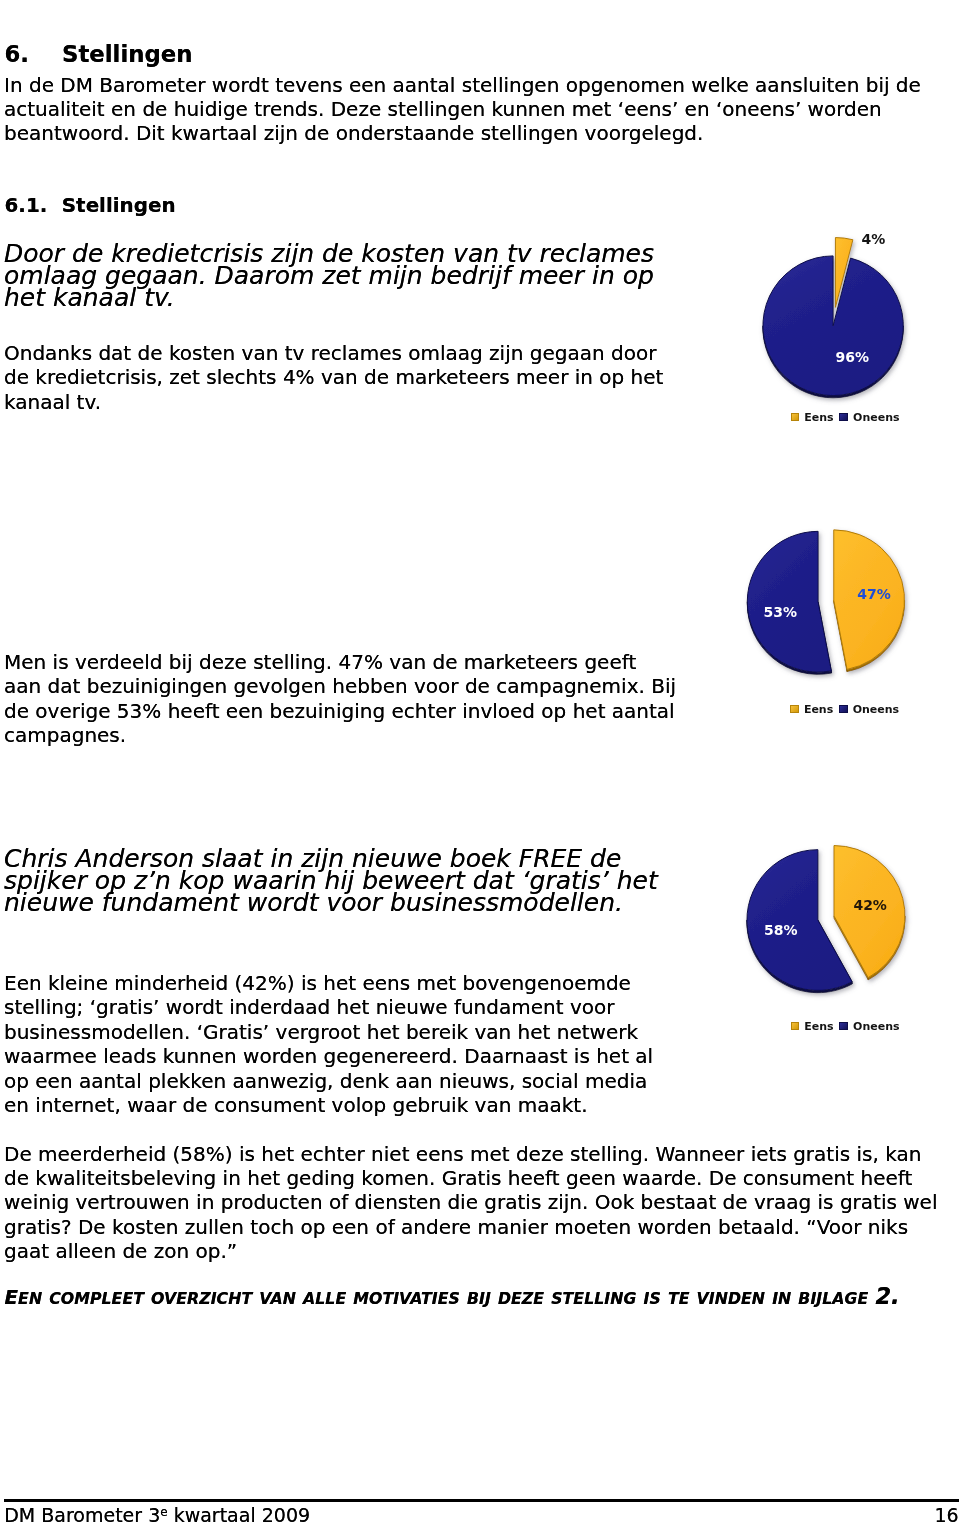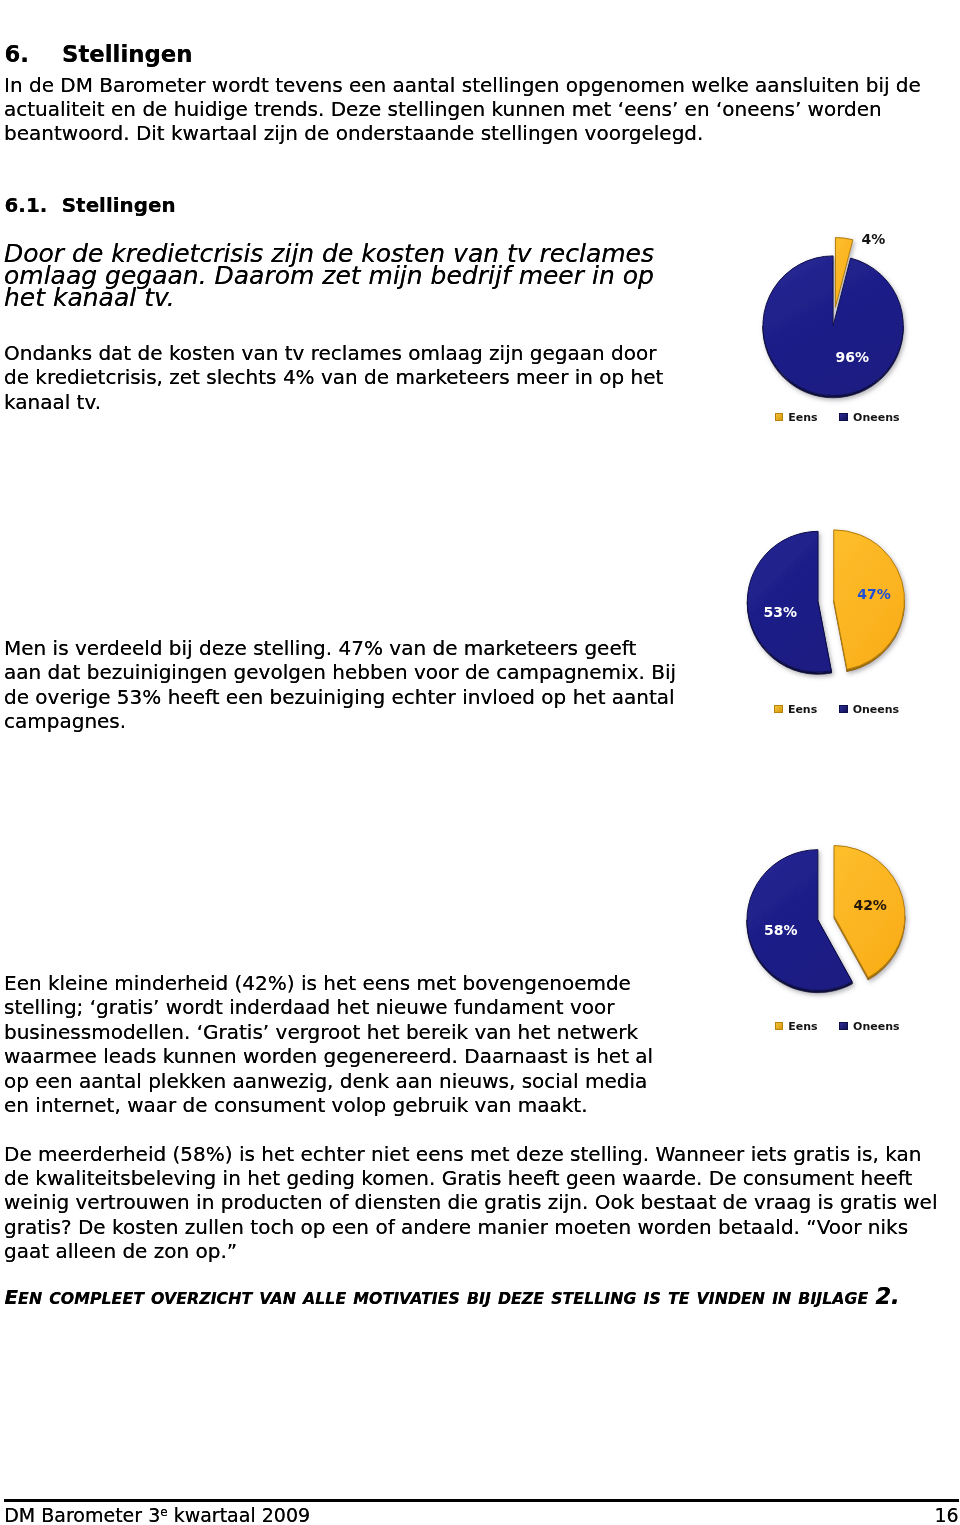--- a/index.html
+++ b/index.html
@@ -15,36 +15,37 @@
   .note .sc{font-size:15.75px;letter-spacing:0.05px;}
   .note .big{font-size:22.5px;font-weight:bold;font-style:italic;letter-spacing:0;}
   .footer-left{position:absolute;font-size:19px;line-height:20px;white-space:nowrap;text-shadow:0 0 0.42px rgba(0,0,0,0.85);}
   .footer-left sup{font-size:12px;vertical-align:0.52em;line-height:0;}
   .footer-page{position:absolute;font-size:19px;line-height:20px;text-shadow:0 0 0.42px rgba(0,0,0,0.85);}
   .rule{position:absolute;background:#000;height:3px;}
   .chartbox{position:absolute;}
   .chart-svg{position:absolute;left:0;top:0;}
   .pct{position:absolute;font-weight:bold;white-space:nowrap;line-height:14px;}
   .legend{position:absolute;white-space:nowrap;font-family:"DejaVu Sans",sans-serif;font-weight:bold;font-size:11px;line-height:12px;color:#141414;}
-  .lg-item{display:inline-block;}
-  .lg-item+.lg-item{margin-left:18px;}
+  .lg-item{display:inline-block;margin-left:16px;}
+  .lg-item+.lg-item{margin-left:2px;}
   .sw{display:inline-block;width:8.6px;height:8.2px;vertical-align:0px;margin-right:5px;}
   .sw-y{background:linear-gradient(135deg,#f5c03a,#d49a09);border:1px solid #b6840a;box-sizing:border-box;}
   .sw-b{background:linear-gradient(135deg,#2b2b96,#121258);border:1px solid #0d0d49;box-sizing:border-box;}
 </style>
 </head>
 <body>
 
 <div class="page">
 <div class="h1" style="left:4.5px;top:-1px;margin-top:44px;"><span>6.</span><span class="tabgap" style="display:inline-block;width:33px;"></span><span>Stellingen</span></div>
 <div class="body-t" style="left:4px;top:72.5px;width:940px;">In de DM Barometer wordt tevens een aantal stellingen opgenomen welke aansluiten bij de actualiteit en de huidige trends. Deze stellingen kunnen met ‘eens’ en ‘oneens’ worden beantwoord. Dit kwartaal zijn de onderstaande stellingen voorgelegd.</div>
 <div class="h2" style="left:4.5px;top:196px;"><span>6.1.</span><span class="tabgap" style="display:inline-block;width:14.5px;"></span><span>Stellingen</span></div>
 <div class="quote" style="left:4px;top:242.5px;width:673px;">Door de kredietcrisis zijn de kosten van tv reclames omlaag gegaan. Daarom zet mijn bedrijf meer in op het kanaal tv.</div>
 <div class="body-t" style="left:4px;top:341px;width:673px;">Ondanks dat de kosten van tv reclames omlaag zijn gegaan door de kredietcrisis, zet slechts 4% van de marketeers meer in op het kanaal tv.</div>
-<div class="body-t" style="left:4px;top:636px;width:673px;">Men is verdeeld bij deze stelling. 47% van de marketeers geeft aan dat bezuinigingen gevolgen hebben voor de campagnemix. Bij de overige 53% heeft een bezuiniging echter invloed op het aantal campagnes.</div>
+<div class="body-t" style="left:4px;top:650px;width:673px;">Men is verdeeld bij deze stelling. 47% van de marketeers geeft aan dat bezuinigingen gevolgen hebben voor de campagnemix. Bij de overige 53% heeft een bezuiniging echter invloed op het aantal campagnes.</div>
+<div class="quote" style="left:4px;top:847.5px;width:673px;">Chris Anderson slaat in zijn nieuwe boek FREE de spijker op z’n kop waarin hij beweert dat ‘gratis’ het nieuwe fundament wordt voor businessmodellen.</div>
 <div class="body-t" style="left:4px;top:971px;width:673px;">Een kleine minderheid (42%) is het eens met bovengenoemde stelling; ‘gratis’ wordt inderdaad het nieuwe fundament voor businessmodellen. ‘Gratis’ vergroot het bereik van het netwerk waarmee leads kunnen worden gegenereerd. Daarnaast is het al op een aantal plekken aanwezig, denk aan nieuws, social media en internet, waar de consument volop gebruik van maakt.</div>
 <div class="body-t" style="left:4px;top:1141.5px;width:940px;">De meerderheid (58%) is het echter niet eens met deze stelling. Wanneer iets gratis is, kan de kwaliteitsbeleving in het geding komen. Gratis heeft geen waarde. De consument heeft weinig vertrouwen in producten of diensten die gratis zijn. Ook bestaat de vraag is gratis wel gratis? De kosten zullen toch op een of andere manier moeten worden betaald. “Voor niks gaat alleen de zon op.”</div>
 <div class="note" style="left:4.5px;top:1286.5px;"><span><span>E</span><span class="sc">EN</span><span> </span><span class="sc">COMPLEET</span><span> </span><span class="sc">OVERZICHT</span><span> </span><span class="sc">VAN</span><span> </span><span class="sc">ALLE</span><span> </span><span class="sc">MOTIVATIES</span><span> </span><span class="sc">BIJ</span><span> </span><span class="sc">DEZE</span><span> </span><span class="sc">STELLING</span><span> </span><span class="sc">IS</span><span> </span><span class="sc">TE</span><span> </span><span class="sc">VINDEN</span><span> </span><span class="sc">IN</span><span> </span><span class="sc">BIJLAGE</span><span> </span></span><span class="big">2.</span></div>
 <div class="rule" style="left:4px;top:1498.7px;width:955px;height:3.3px;"></div>
 <div class="footer-left" style="left:4.2px;top:1504.5px;"><span>DM Barometer 3</span><sup>e</sup><span> kwartaal 2009</span></div>
 <div class="footer-page" style="left:934.5px;top:1504.5px;">16</div>
 <div class="chartbox" style="left:735px;top:230px;width:230px;height:200px;">
 <svg class="chart-svg" width="230" height="200" viewBox="0 0 230 200">
 <defs>
 <linearGradient id="yt0" x1="0.12" y1="0.05" x2="0.78" y2="0.95">

